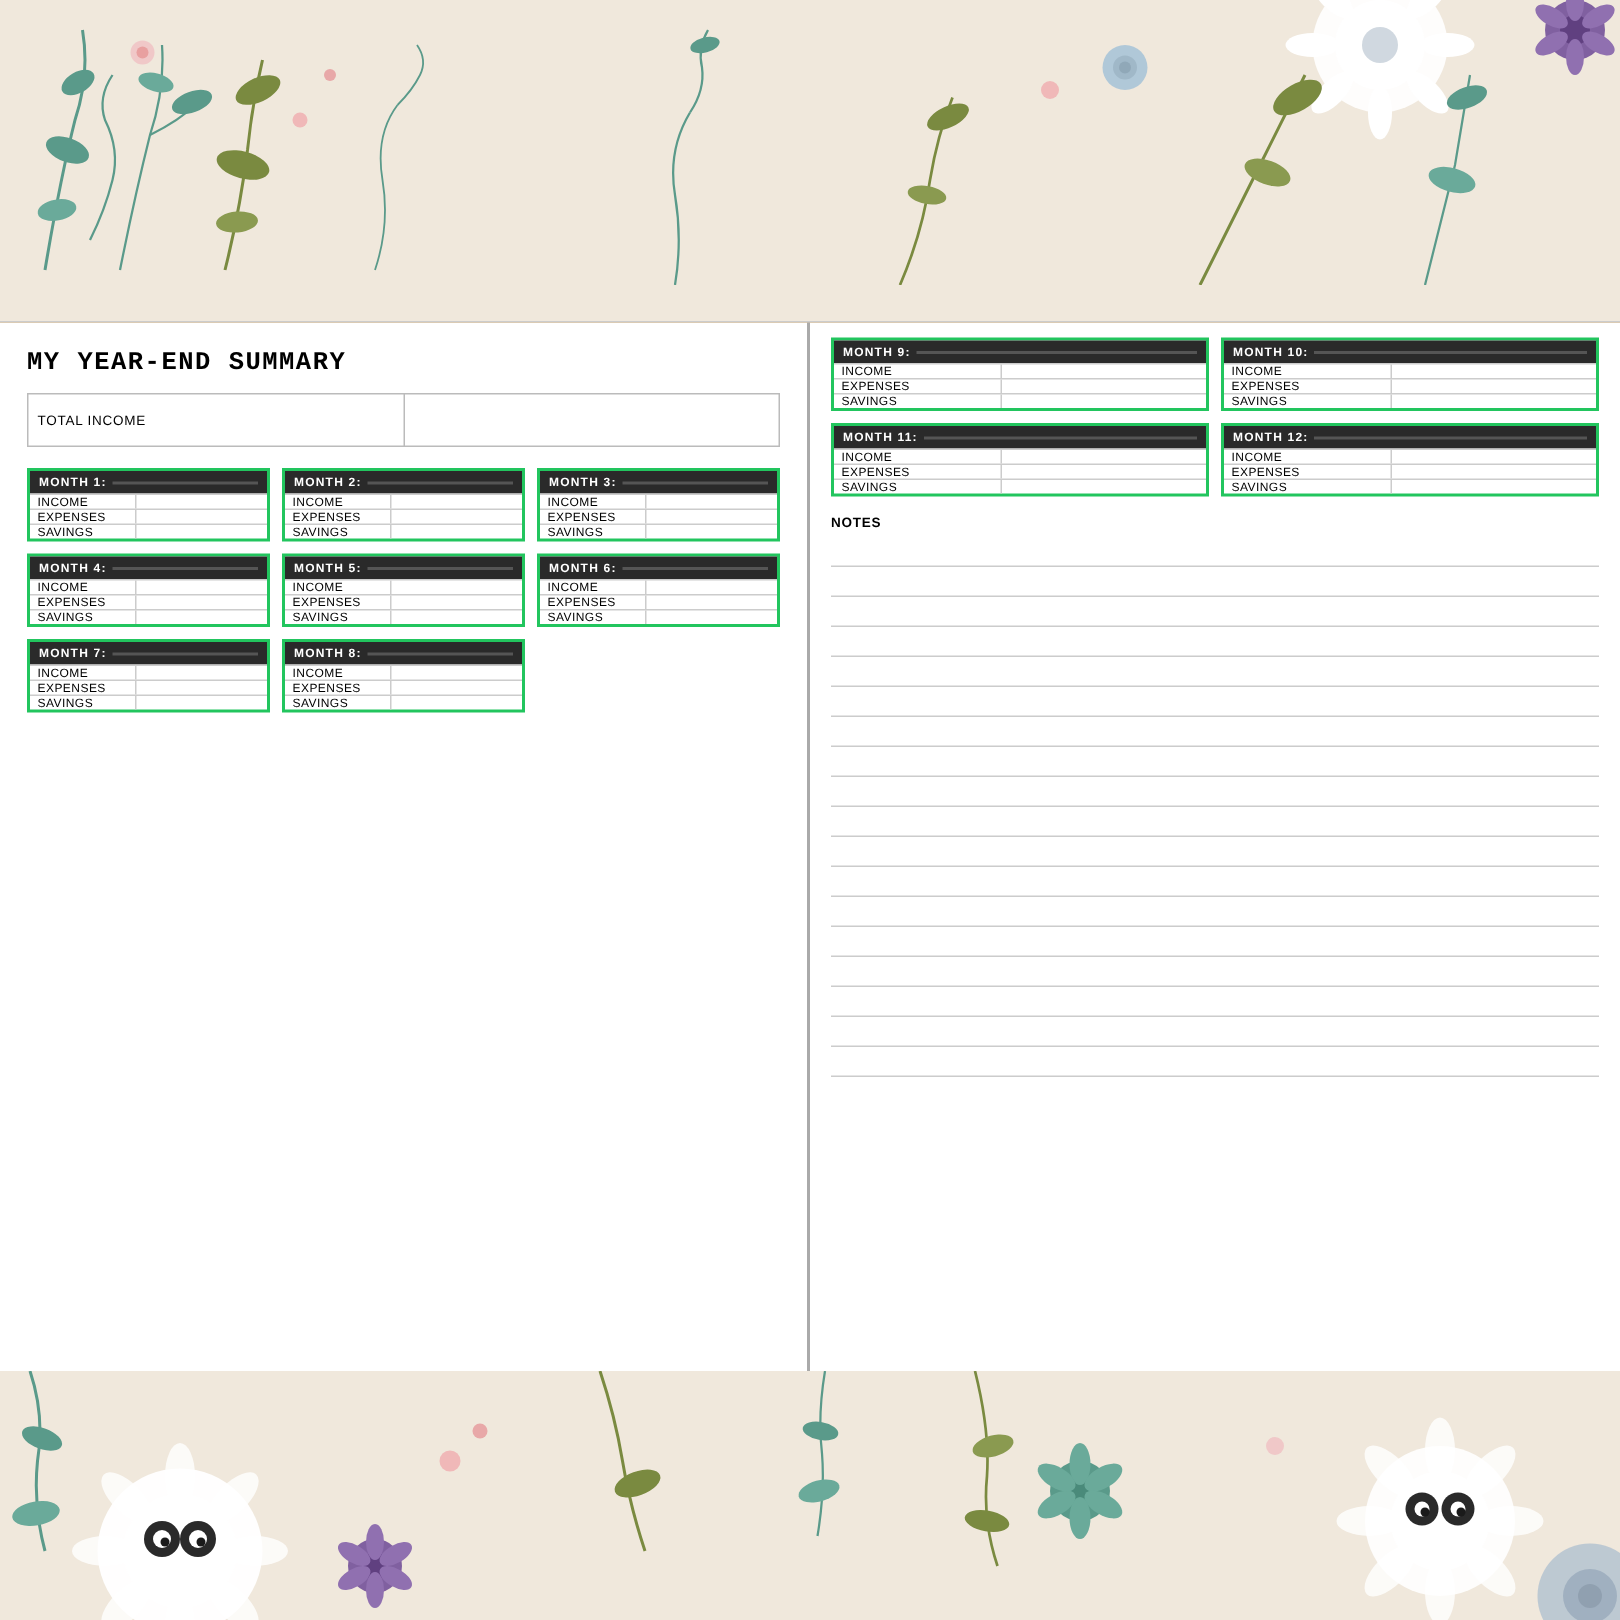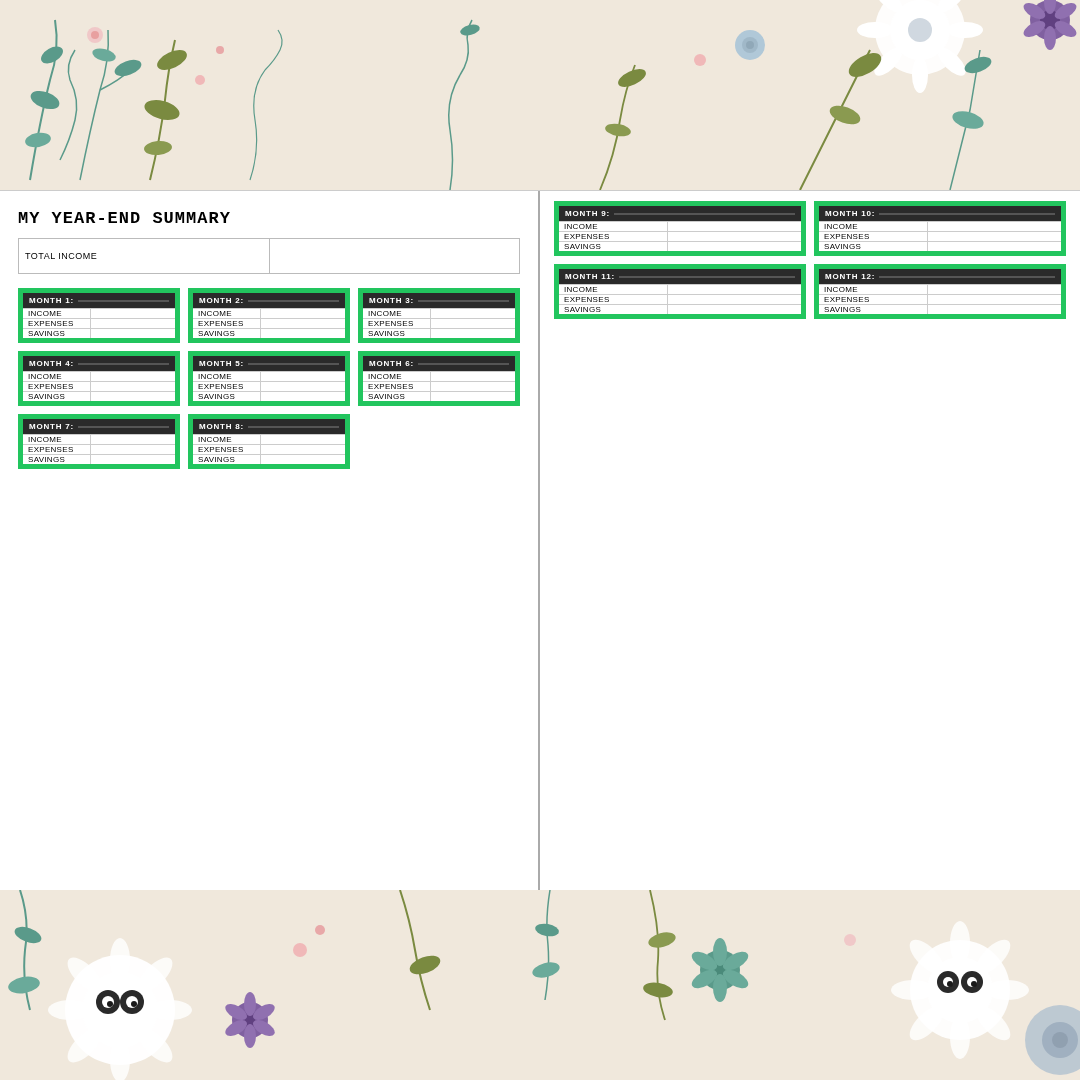--- a/index.html
+++ b/index.html
@@ -36,20 +36,21 @@
     }
 
     
     .planner {
       width: 100%;
       height: 700px;
       display: flex;
       background: #a16207;
       border-top: 1px solid #ccc;
       border-bottom: 1px solid #ccc;
+      margin-top: 24px;
     }
 
     
     .left-page {
       width: 540px;
       height: 700px;
       background: white;
       border-right: 2px solid #aaa;
       padding: 18px 18px 10px 18px;
     }
@@ -98,21 +99,21 @@
 
     
     .months-grid {
       display: grid;
       grid-template-columns: 1fr 1fr 1fr;
       gap: 8px;
       border-radius: 21px;
     }
 
     .month-box {
-      border: 5px solid #22c55e;
+      border: 2px solid #22c55e;
     }
 
     .month-header {
       background: #2a2a2a;
       color: white;
       font-size: 8px;
       font-weight: bold;
       padding: 3px 6px;
       letter-spacing: 0.8px;
       text-transform: uppercase;
@@ -488,20 +489,43 @@
             <div class="month-row-label">EXPENSES</div>
             <div class="month-row-value"></div>
           </div>
           <div class="month-row">
             <div class="month-row-label">SAVINGS</div>
             <div class="month-row-value"></div>
           </div>
         </div>
       </div>
 
+    <div>
+      <div class="notes-label">NOTES</div>
+      <div class="notes-lines" id="notes-lines">
+          <div class="note-line"></div>
+          <div class="note-line"></div>
+          <div class="note-line"></div>
+          <div class="note-line"></div>
+          <div class="note-line"></div>
+          <div class="note-line"></div>
+          <div class="note-line"></div>
+          <div class="note-line"></div>
+          <div class="note-line"></div>
+          <div class="note-line"></div>
+          <div class="note-line"></div>
+          <div class="note-line"></div>
+          <div class="note-line"></div>
+          <div class="note-line"></div>
+          <div class="note-line"></div>
+          <div class="note-line"></div>
+          <div class="note-line"></div>
+          <div class="note-line"></div>
+        </div>
+    </div>
 
   </div>
 
 </div>
 
 <div class="floral-bottom">
   <svg class="floral-svg" viewBox="0 0 1080 190" xmlns="http://www.w3.org/2000/svg">
     <rect width="1080" height="190" fill="#f0e8dc"></rect>
 
     <circle cx="120" cy="120" r="55" fill="white" opacity="0.95"></circle>

